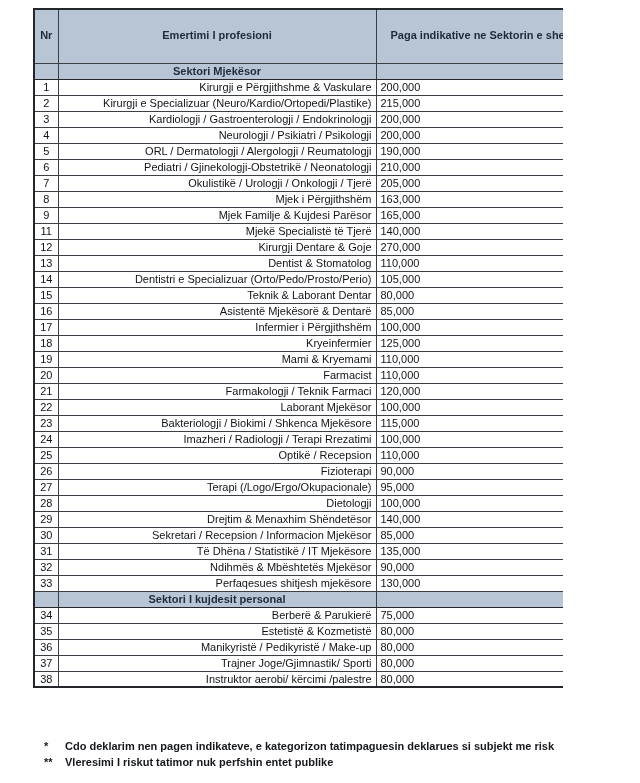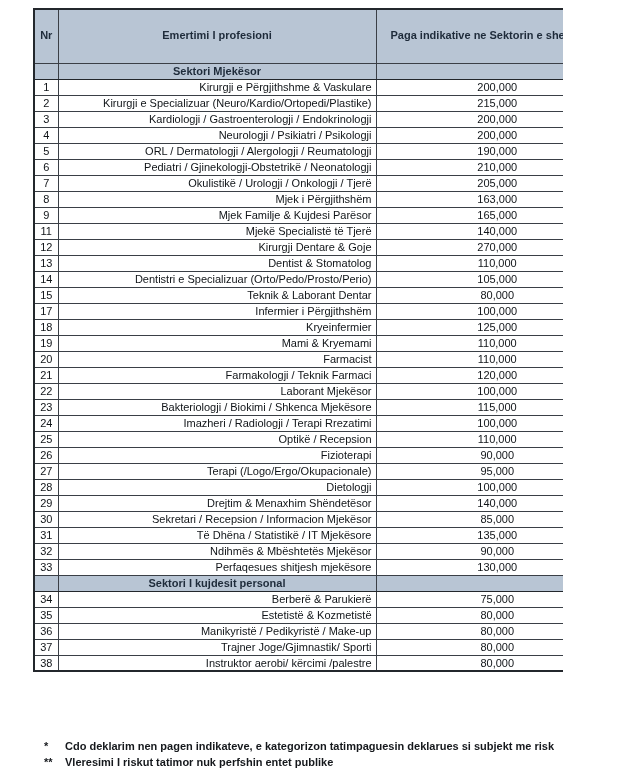--- a/index.html
+++ b/index.html
@@ -65,21 +65,21 @@
     border-top:1.5px solid var(--border-strong);
     border-bottom:1.5px solid var(--border-strong);
     margin-left:40px;
   }
   tr.data-row td{
     height:16px;
     background:#ffffff;
   }
   tr.data-row td.nr-cell{text-align:center;padding:0 2px;}
   tr.data-row td.prof-cell{text-align:right;}
-  tr.data-row td.sal-cell{text-align:center;padding-right:16px;}
+  tr.data-row td.sal-cell{text-align:left;padding-right:16px;}
   .footnotes{
     position:absolute;
     left:44px;
     top:738px;
     width:570px;
     font-size:11px;
     font-weight:bold;
     color:#15181c;
   }
   .footnote{
@@ -178,20 +178,25 @@
           <td class="nr-cell">14</td>
           <td class="prof-cell">Dentistri e Specializuar (Orto/Pedo/Prosto/Perio)</td>
           <td class="sal-cell">105,000</td>
         </tr>
         <tr class="data-row">
           <td class="nr-cell">15</td>
           <td class="prof-cell">Teknik &amp; Laborant Dentar</td>
           <td class="sal-cell">80,000</td>
         </tr>
         <tr class="data-row">
+          <td class="nr-cell">16</td>
+          <td class="prof-cell">Asistentë Mjekësorë &amp; Dentarë</td>
+          <td class="sal-cell">85,000</td>
+        </tr>
+        <tr class="data-row">
           <td class="nr-cell">17</td>
           <td class="prof-cell">Infermier i Përgjithshëm</td>
           <td class="sal-cell">100,000</td>
         </tr>
         <tr class="data-row">
           <td class="nr-cell">18</td>
           <td class="prof-cell">Kryeinfermier</td>
           <td class="sal-cell">125,000</td>
         </tr>
         <tr class="data-row">

